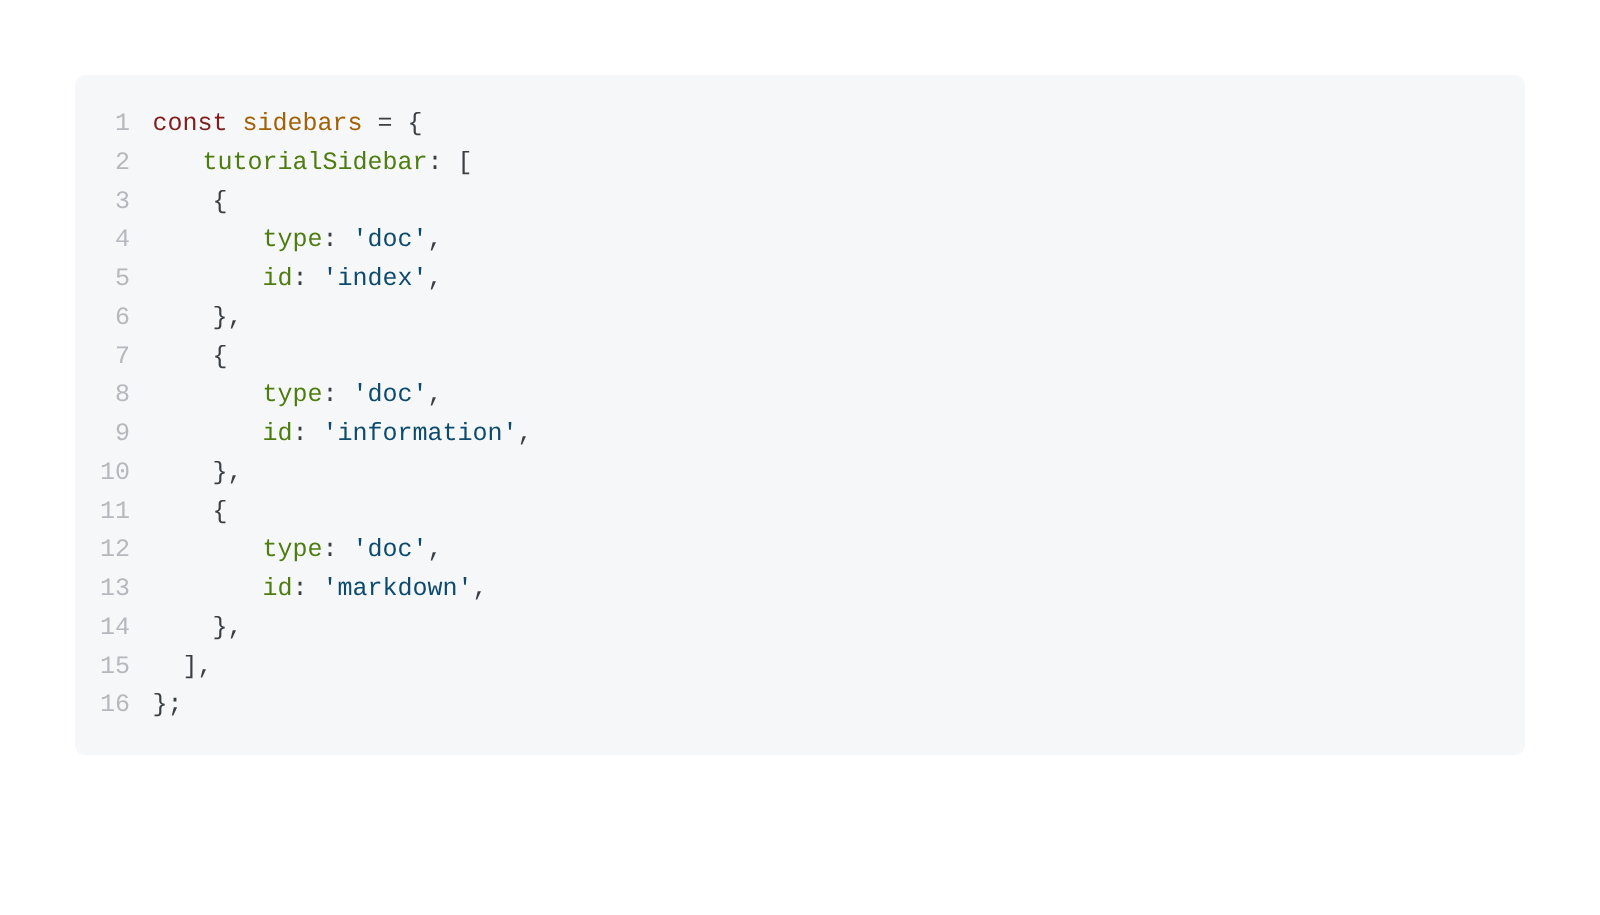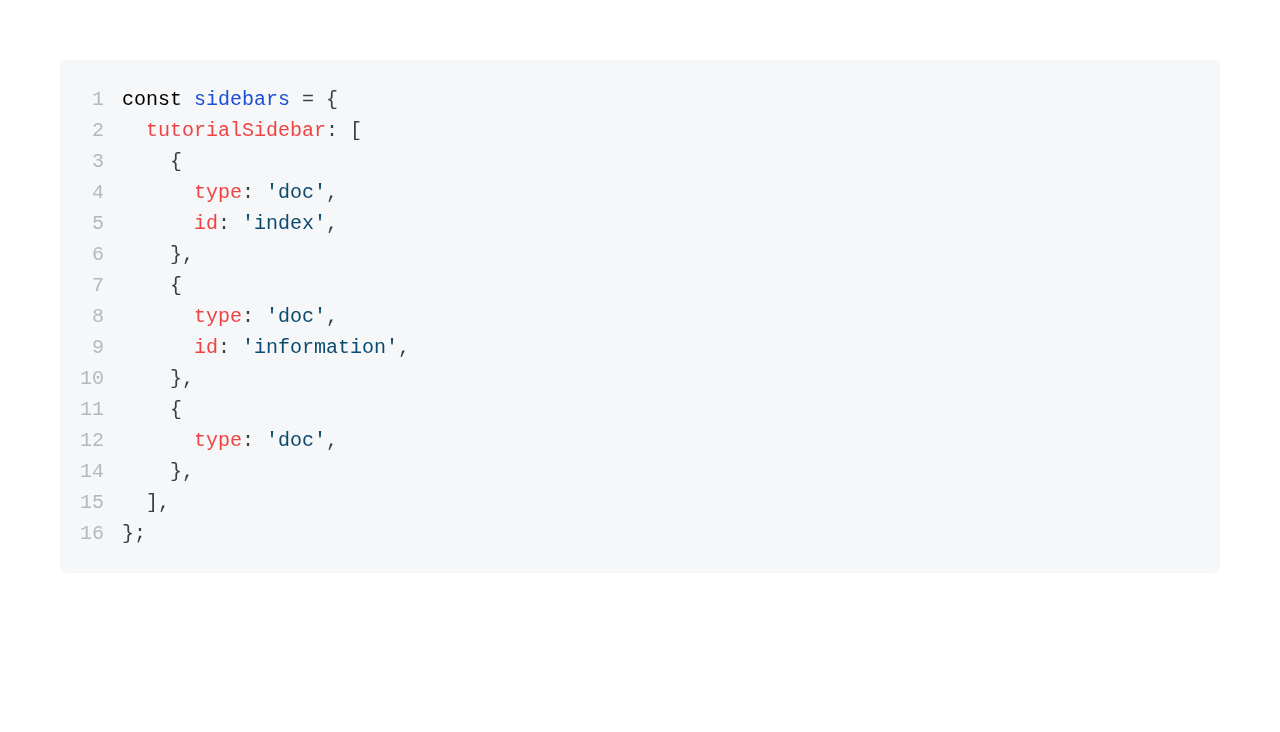--- a/index.html
+++ b/index.html
@@ -23,38 +23,39 @@
       width: 42px;
       text-align: right;
       color: #b5b9bd;
       user-select: none;
       flex-shrink: 0;
       padding-right: 18px;
     }
     .line-content {
       flex: 1;
     }
-    .tok-keyword { color: #000000; }
-    .tok-plain   { color: #1d4ed8; }
+    .tok-keyword { color: #7f1d1d; }
+    .tok-plain   { color: #a16207; }
     .tok-punct   { color: #3a3f44; }
-    .tok-prop    { color: #ef4444; }
+    .tok-prop    { color: #4d7c0f; margin-left: 16px; }
     .tok-string  { color: #0c4a6e; }
   </style>
 </head>
 <body>
 
 <div class="code-block" id="code-root">
 <div class="code-line"><span class="line-number">1</span><span class="line-content"><span class="tok-keyword">const</span><span class="tok-plain"> sidebars </span><span class="tok-punct">=</span><span class="tok-plain"> </span><span class="tok-punct">{</span></span></div>
     <div class="code-line"><span class="line-number">2</span><span class="line-content"><span class="tok-plain">  </span><span class="tok-prop">tutorialSidebar</span><span class="tok-punct">:</span><span class="tok-plain"> </span><span class="tok-punct">[</span></span></div>
     <div class="code-line"><span class="line-number">3</span><span class="line-content"><span class="tok-plain">    </span><span class="tok-punct">{</span></span></div>
     <div class="code-line"><span class="line-number">4</span><span class="line-content"><span class="tok-plain">      </span><span class="tok-prop">type</span><span class="tok-punct">:</span><span class="tok-plain"> </span><span class="tok-string">'doc'</span><span class="tok-punct">,</span></span></div>
     <div class="code-line"><span class="line-number">5</span><span class="line-content"><span class="tok-plain">      </span><span class="tok-prop">id</span><span class="tok-punct">:</span><span class="tok-plain"> </span><span class="tok-string">'index'</span><span class="tok-punct">,</span></span></div>
     <div class="code-line"><span class="line-number">6</span><span class="line-content"><span class="tok-plain">    </span><span class="tok-punct">},</span></span></div>
     <div class="code-line"><span class="line-number">7</span><span class="line-content"><span class="tok-plain">    </span><span class="tok-punct">{</span></span></div>
     <div class="code-line"><span class="line-number">8</span><span class="line-content"><span class="tok-plain">      </span><span class="tok-prop">type</span><span class="tok-punct">:</span><span class="tok-plain"> </span><span class="tok-string">'doc'</span><span class="tok-punct">,</span></span></div>
     <div class="code-line"><span class="line-number">9</span><span class="line-content"><span class="tok-plain">      </span><span class="tok-prop">id</span><span class="tok-punct">:</span><span class="tok-plain"> </span><span class="tok-string">'information'</span><span class="tok-punct">,</span></span></div>
     <div class="code-line"><span class="line-number">10</span><span class="line-content"><span class="tok-plain">    </span><span class="tok-punct">},</span></span></div>
     <div class="code-line"><span class="line-number">11</span><span class="line-content"><span class="tok-plain">    </span><span class="tok-punct">{</span></span></div>
     <div class="code-line"><span class="line-number">12</span><span class="line-content"><span class="tok-plain">      </span><span class="tok-prop">type</span><span class="tok-punct">:</span><span class="tok-plain"> </span><span class="tok-string">'doc'</span><span class="tok-punct">,</span></span></div>
+    <div class="code-line"><span class="line-number">13</span><span class="line-content"><span class="tok-plain">      </span><span class="tok-prop">id</span><span class="tok-punct">:</span><span class="tok-plain"> </span><span class="tok-string">'markdown'</span><span class="tok-punct">,</span></span></div>
     <div class="code-line"><span class="line-number">14</span><span class="line-content"><span class="tok-plain">    </span><span class="tok-punct">},</span></span></div>
     <div class="code-line"><span class="line-number">15</span><span class="line-content"><span class="tok-plain">  </span><span class="tok-punct">],</span></span></div>
     <div class="code-line"><span class="line-number">16</span><span class="line-content"><span class="tok-punct">};</span></span></div>
   </div>
 
 </body></html>

